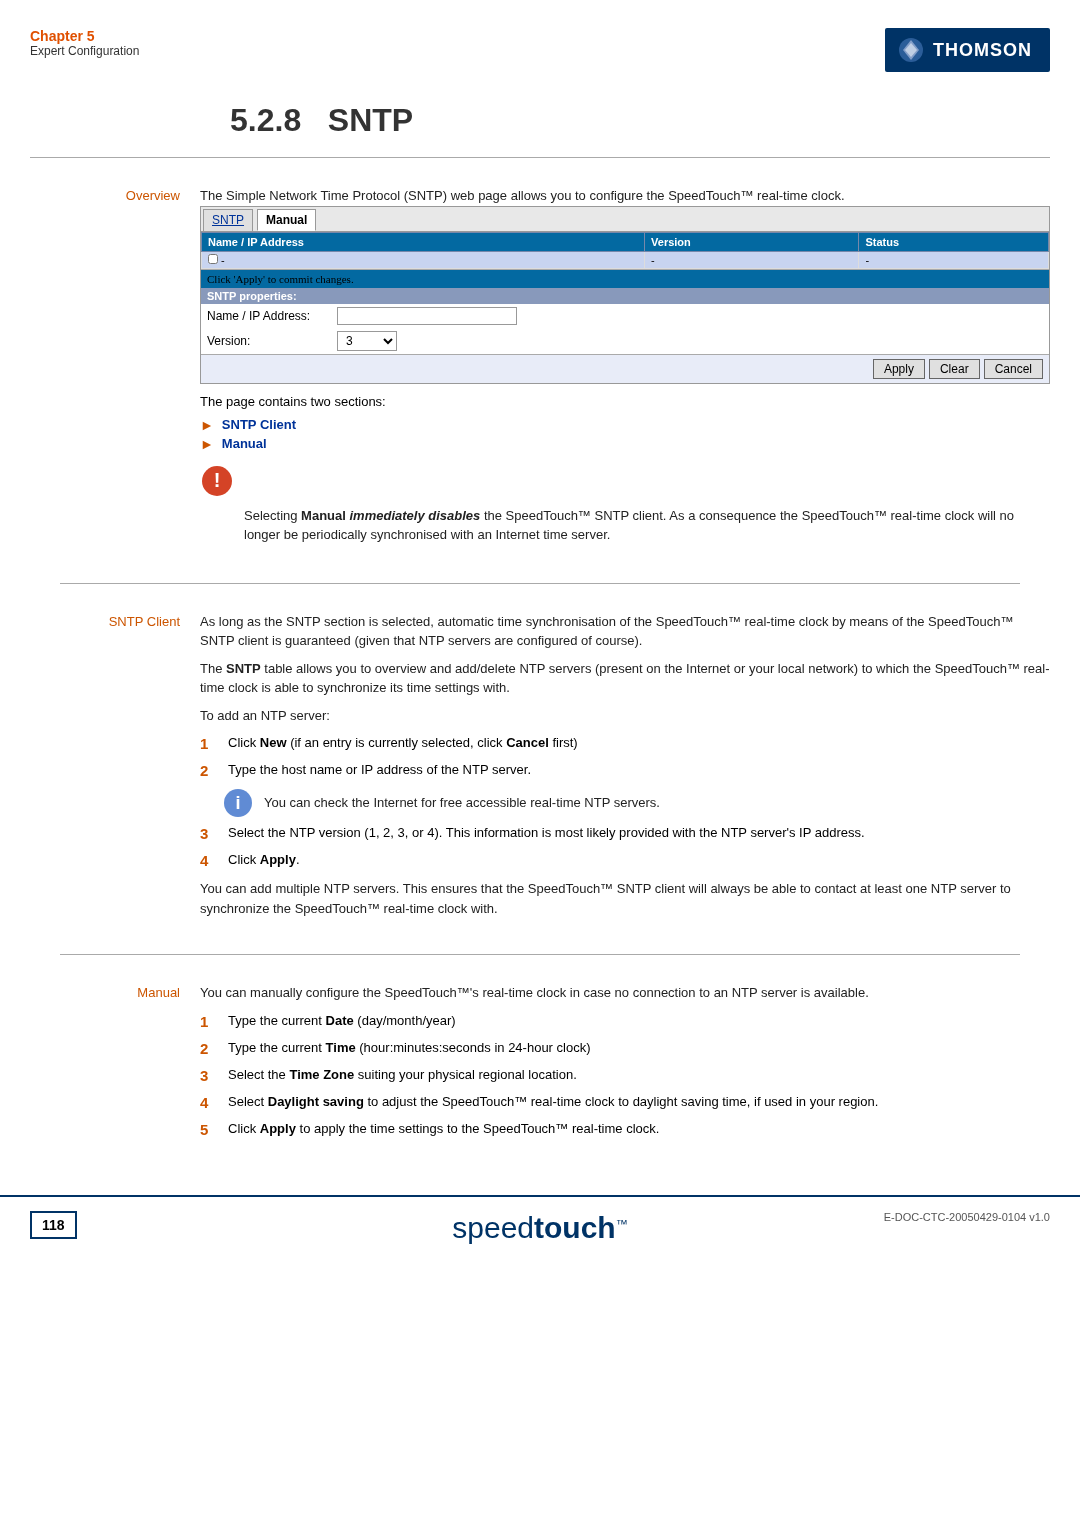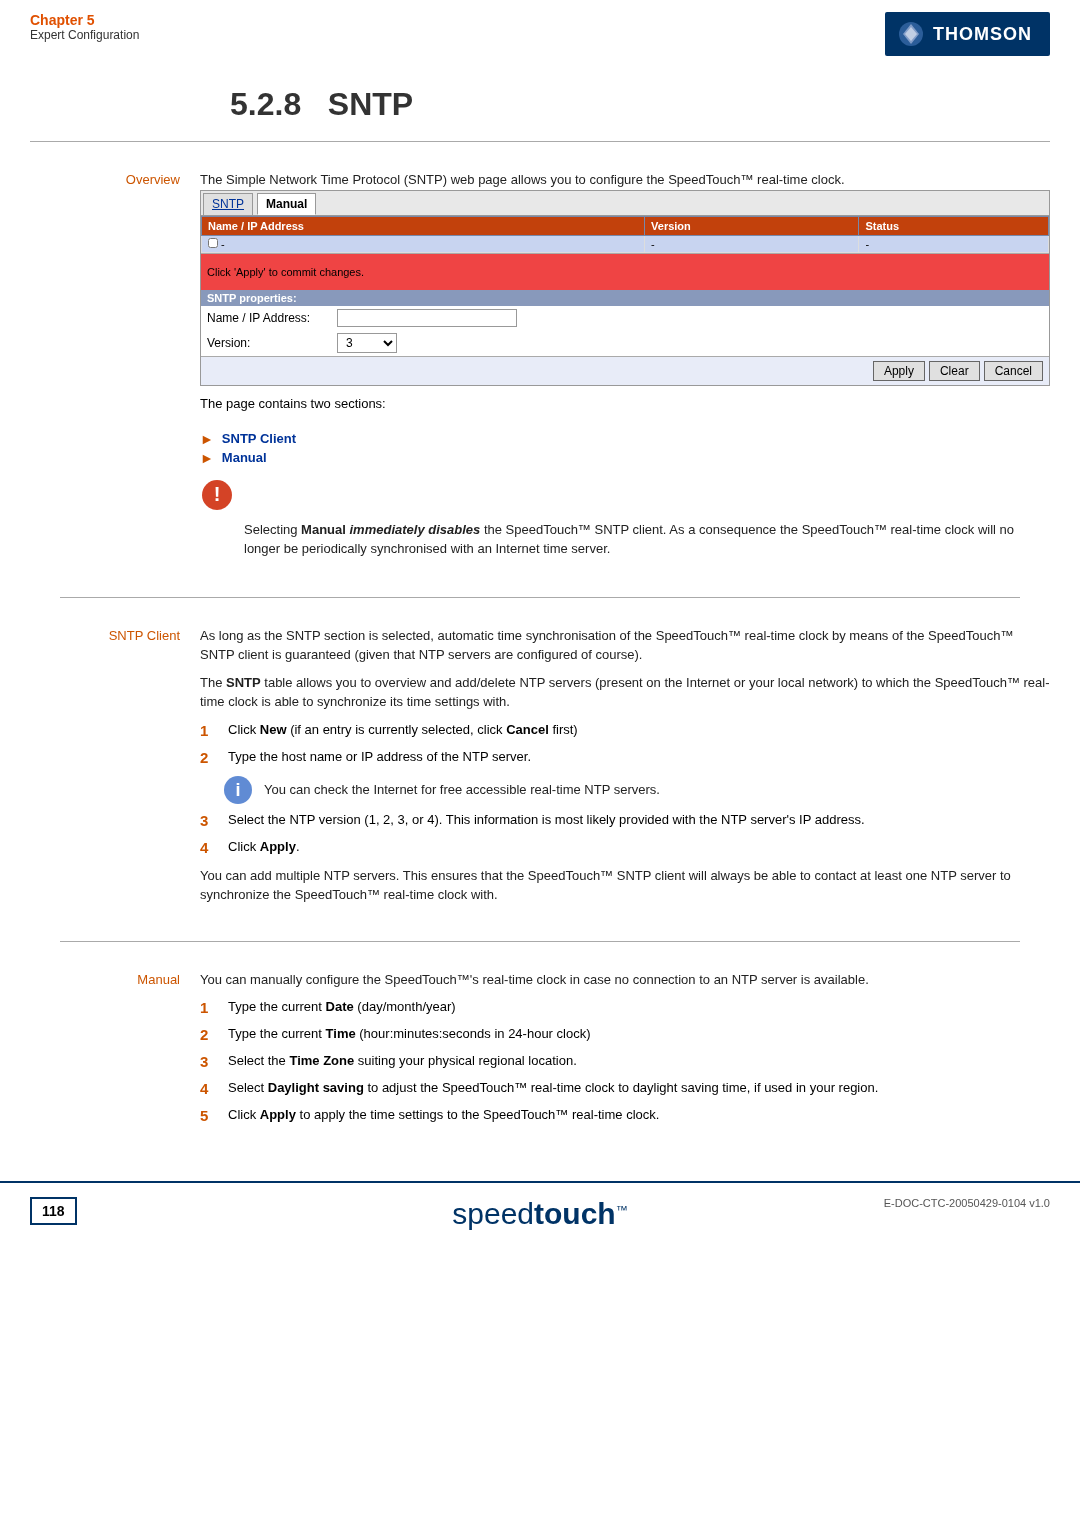--- a/index.html
+++ b/index.html
@@ -11,21 +11,21 @@
       width: 1080px;
       min-height: 1528px;
       position: relative;
     }
 
     
     .page-header {
       display: flex;
       justify-content: space-between;
       align-items: flex-start;
-      padding: 12px 30px 0 30px;
+      padding: 28px 30px 0 30px;
     }
     .chapter-info {
       color: #e05000;
     }
     .chapter-title {
       font-size: 14px;
       font-weight: bold;
       color: #e05000;
     }
     .chapter-subtitle {
@@ -127,43 +127,44 @@
       color: #000;
       text-decoration: none;
       border-bottom: 1px solid #fff;
     }
     .sntp-table {
       width: 100%;
       border-collapse: collapse;
       background: #fff;
     }
     .sntp-table th {
-      background: #c2410c;
+      background: #0369a1;
       color: #fff;
       font-weight: bold;
       padding: 3px 6px;
       text-align: left;
       font-size: 11px;
       border: 1px solid #7788aa;
     }
     .sntp-table td {
       padding: 2px 6px;
       font-size: 11px;
       border: 1px solid #ddd;
       background: #f0f4ff;
     }
     .sntp-table tr.selected td {
       background: #c8d4f0;
     }
     .sntp-commit-row {
-      background: #ef4444;
-      padding: 12px 6px;
+      background: #0369a1;
+      padding: 3px 6px;
       font-size: 11px;
       color: #000;
       border-top: 1px solid #aaa;
+      font-family: Liberation Serif, serif;
     }
     .sntp-properties-header {
       background: #8899bb;
       color: #fff;
       font-weight: bold;
       padding: 2px 6px;
       font-size: 11px;
     }
     .sntp-prop-row {
       display: flex;
@@ -202,21 +203,21 @@
       font-size: 12px;
       border: 1px solid #666;
       background: #e0e0e0;
       cursor: pointer;
       color: #000;
     }
 
     
     .two-sections-text {
       font-size: 13px;
-      margin-bottom: 20px;
+      margin-bottom: 8px;
     }
     .bullet-list {
       list-style: none;
       margin-bottom: 10px;
     }
     .bullet-list li {
       display: flex;
       align-items: center;
       margin-bottom: 3px;
       font-size: 13px;
@@ -458,20 +459,21 @@
 
   <hr class="divider">
 
   <div class="section-row">
     <div class="section-label">SNTP Client</div>
     <div class="section-body">
       <div class="body-text">As long as the SNTP section is selected, automatic time synchronisation of the SpeedTouch™ real-time clock by means of the SpeedTouch™ SNTP client is guaranteed (given that NTP servers are configured of course).</div>
       <div class="body-text">
         The <span class="bold">SNTP</span> table allows you to overview and add/delete NTP servers (present on the Internet or your local network) to which the SpeedTouch™ real-time clock is able to synchronize its time settings with.
       </div>
+      <div class="body-text">To add an NTP server:</div>
 
       <ol class="numbered-steps">
         <li>
           <span class="step-num">1</span>
           <span>Click <span class="bold">New</span> (if an entry is currently selected, click <span class="bold">Cancel</span> first)</span>
         </li>
         <li>
           <span class="step-num">2</span>
           <span>Type the host name or IP address of the NTP server.</span>
         </li>

